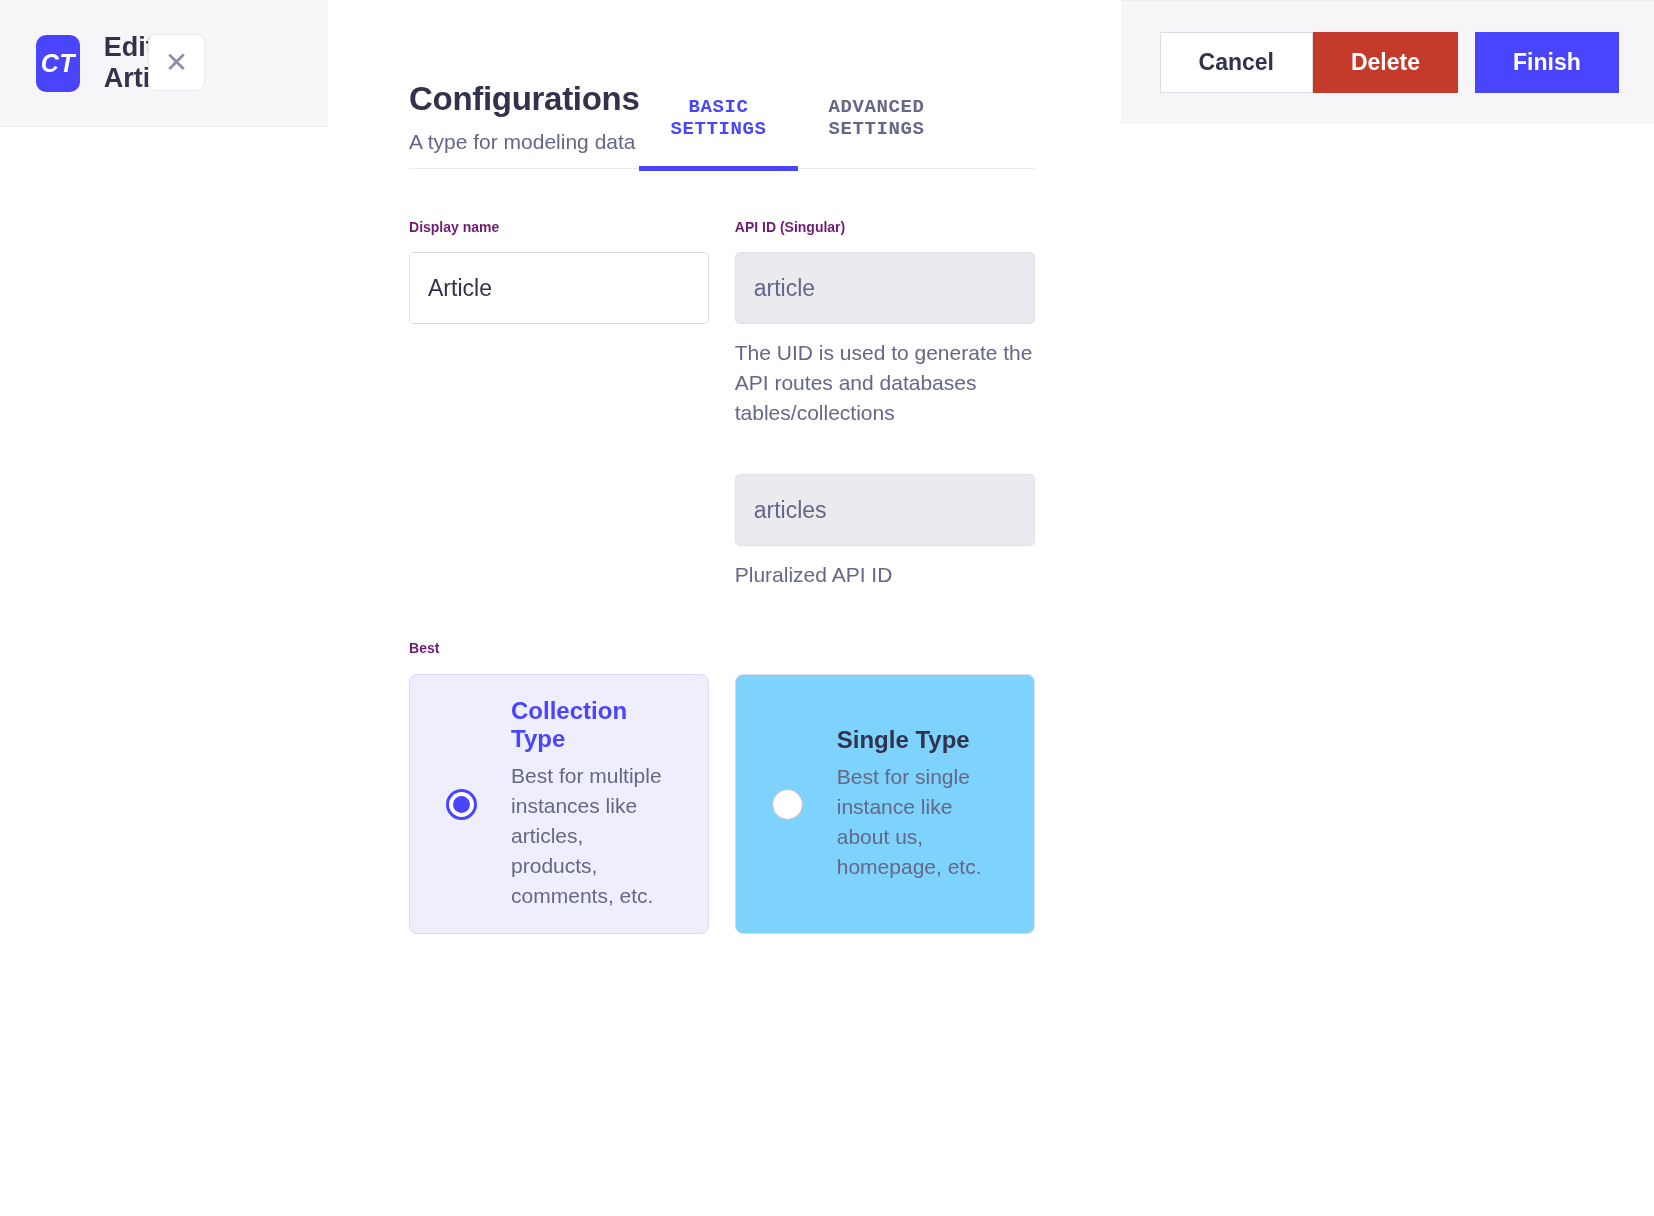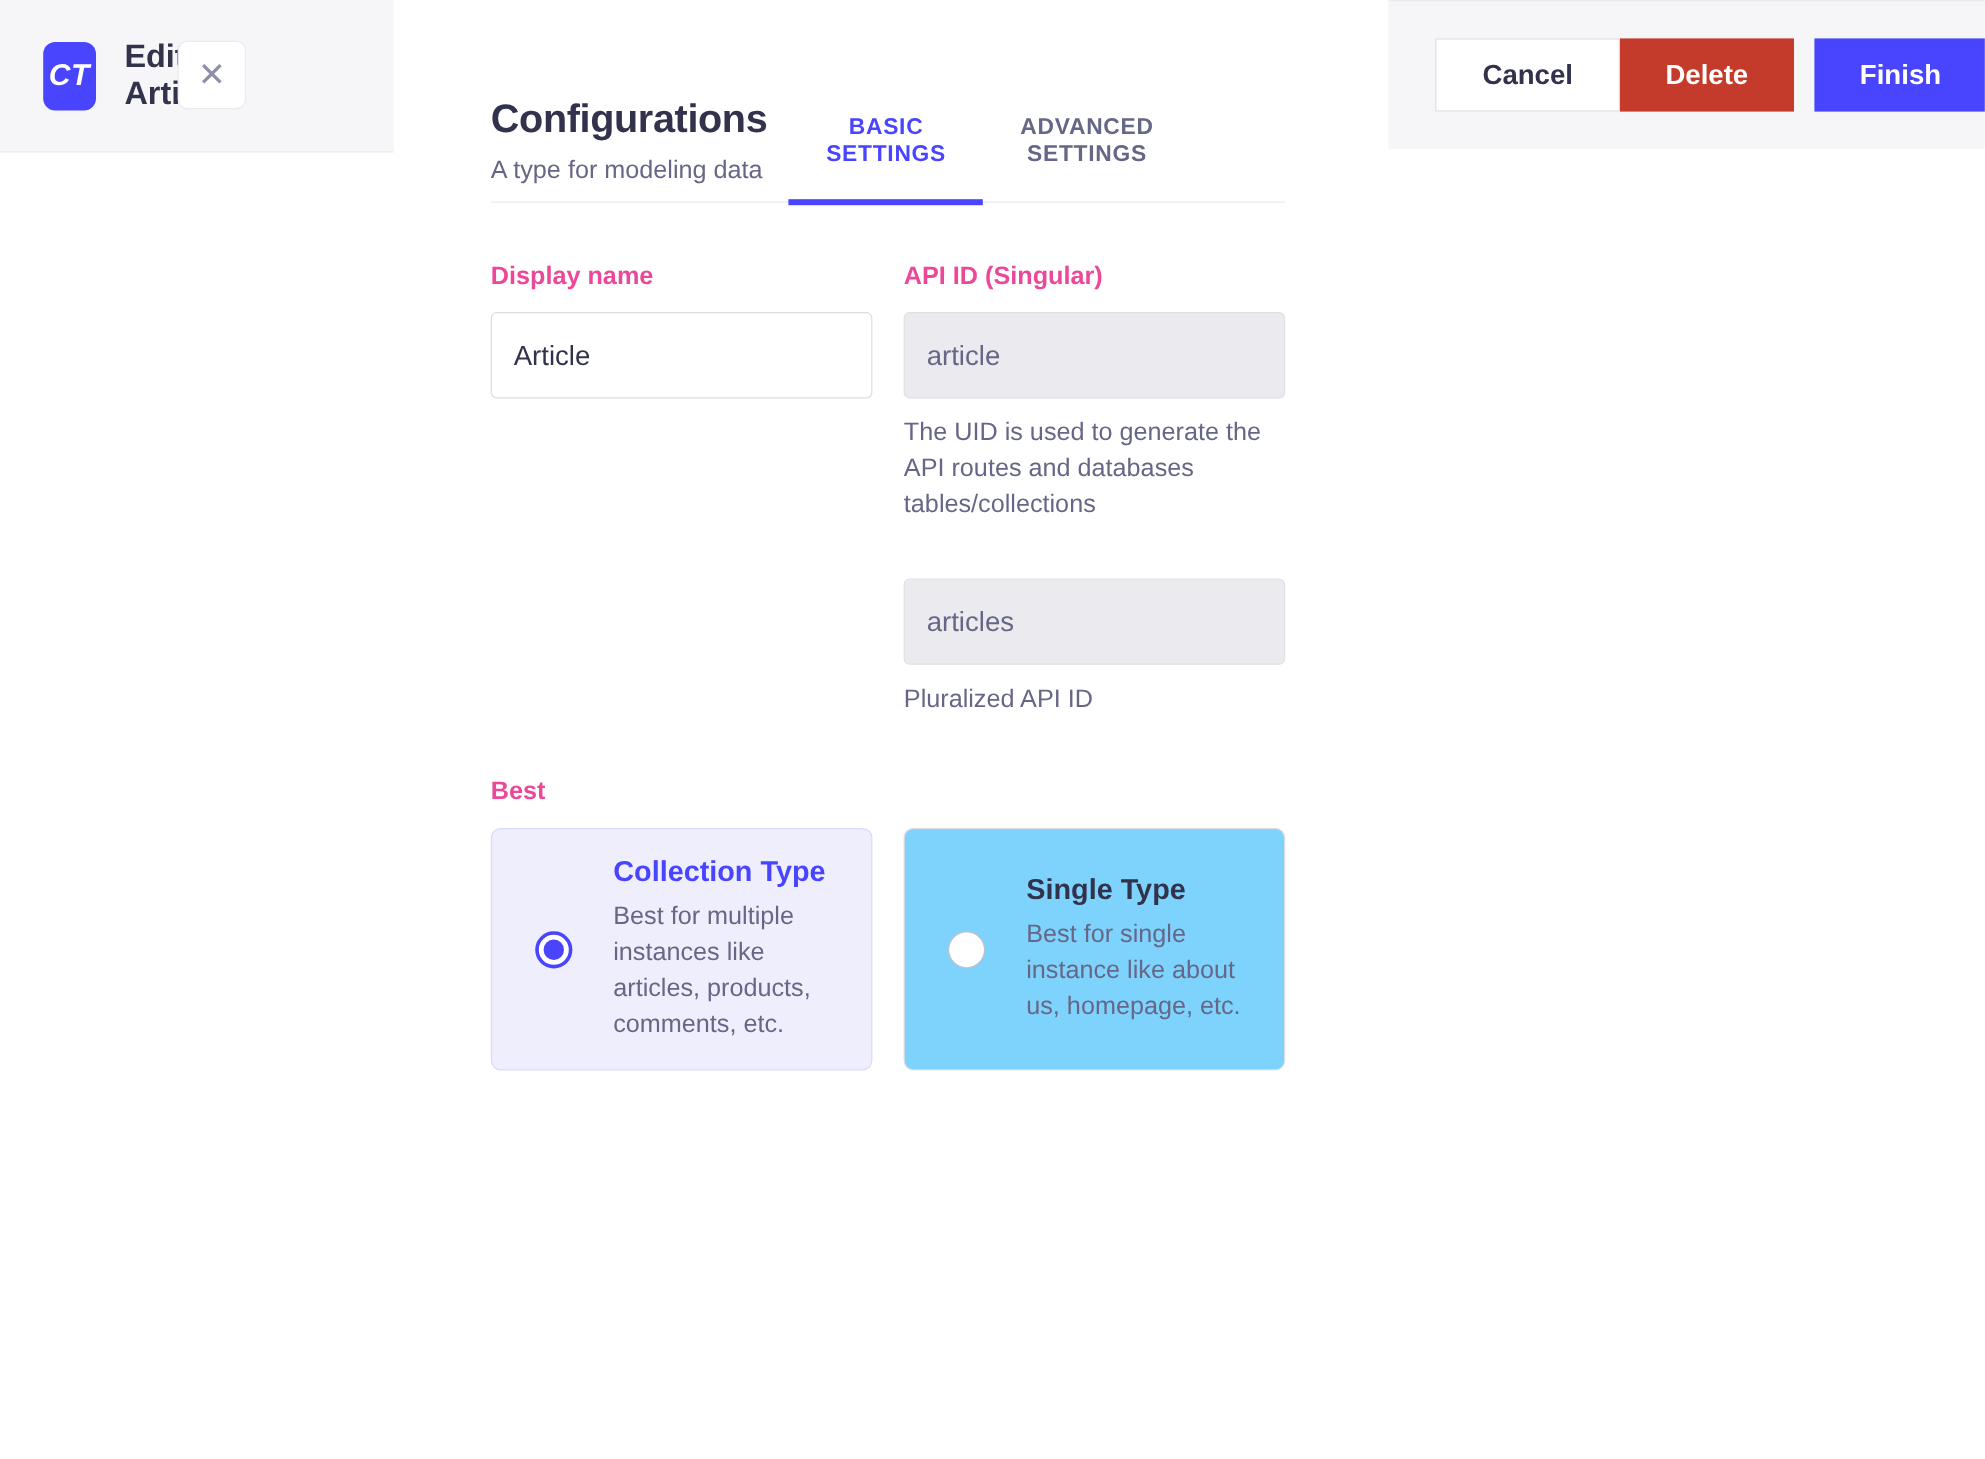--- a/index.html
+++ b/index.html
@@ -39,47 +39,46 @@
   }
   .close-glyph { font-size: 28px; color: #8e8ea9; line-height: 1; }
 
   
   .modal-main { flex: 1 1 auto; background: #ffffff; padding: 0 86px 0 81px; }
 
   .section-head {
     display: flex; justify-content: space-between; align-items: flex-end;
     padding-top: 80px;
     border-bottom: 1px solid #eaeaef;
-    gap: 18px;
   }
   .section-title { font-size: 33px; font-weight: bold; color: #32324d; letter-spacing: -0.3px; }
   .section-subtitle { font-size: 21px; color: #666687; margin-top: 12px; padding-bottom: 14px; }
   .tabs { display: flex; margin-right: 79px; }
   .tab {
     background: none; border: none; cursor: pointer;
-    font-family: Liberation Sans, sans-serif;
+    font-family: Liberation Mono, monospace;
     font-size: 19px; font-weight: bold; letter-spacing: 0.6px;
     color: #666687;
     padding: 0 31px 28px 31px;
     position: relative;
   }
   .tab.active { color: #4945ff; }
   .tab.active::after {
     content: ""; position: absolute; left: 0; right: 0; bottom: -3px;
     height: 5px; background: #4945ff;
   }
 
   
   .form-grid {
     display: grid; grid-template-columns: 1fr 1fr; column-gap: 26px;
     margin-top: 50px;
   }
   .field-label {
     display: block;
-    font-size: 21px; font-weight: bold; color: #ec4899;
+    font-size: 14px; font-weight: bold; color: #701a75;
     margin-bottom: 17px;
   }
   .text-input {
     width: 100%; height: 72px;
     border: 1px solid #dcdce4; border-radius: 5px;
     background: #ffffff;
     font-family: inherit; font-size: 23px; color: #32324d;
     padding: 0 18px;
     outline: none;
   }

